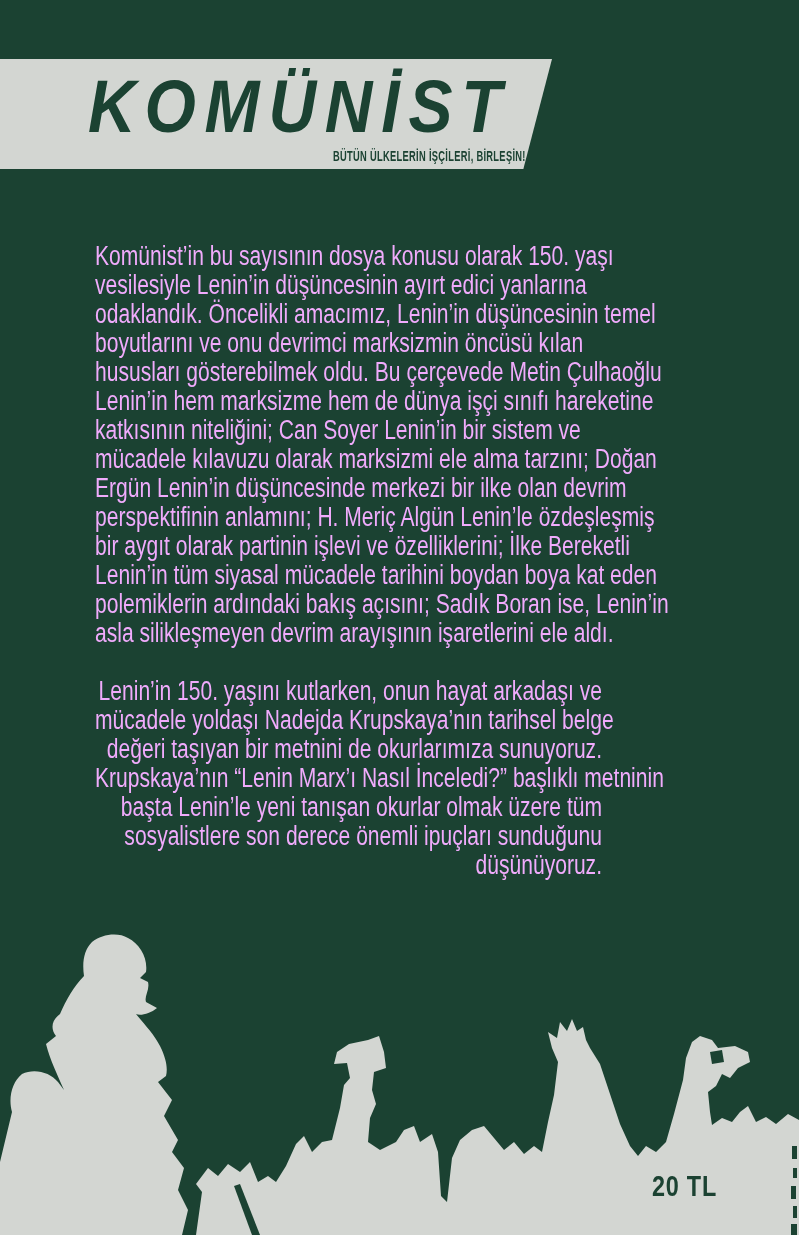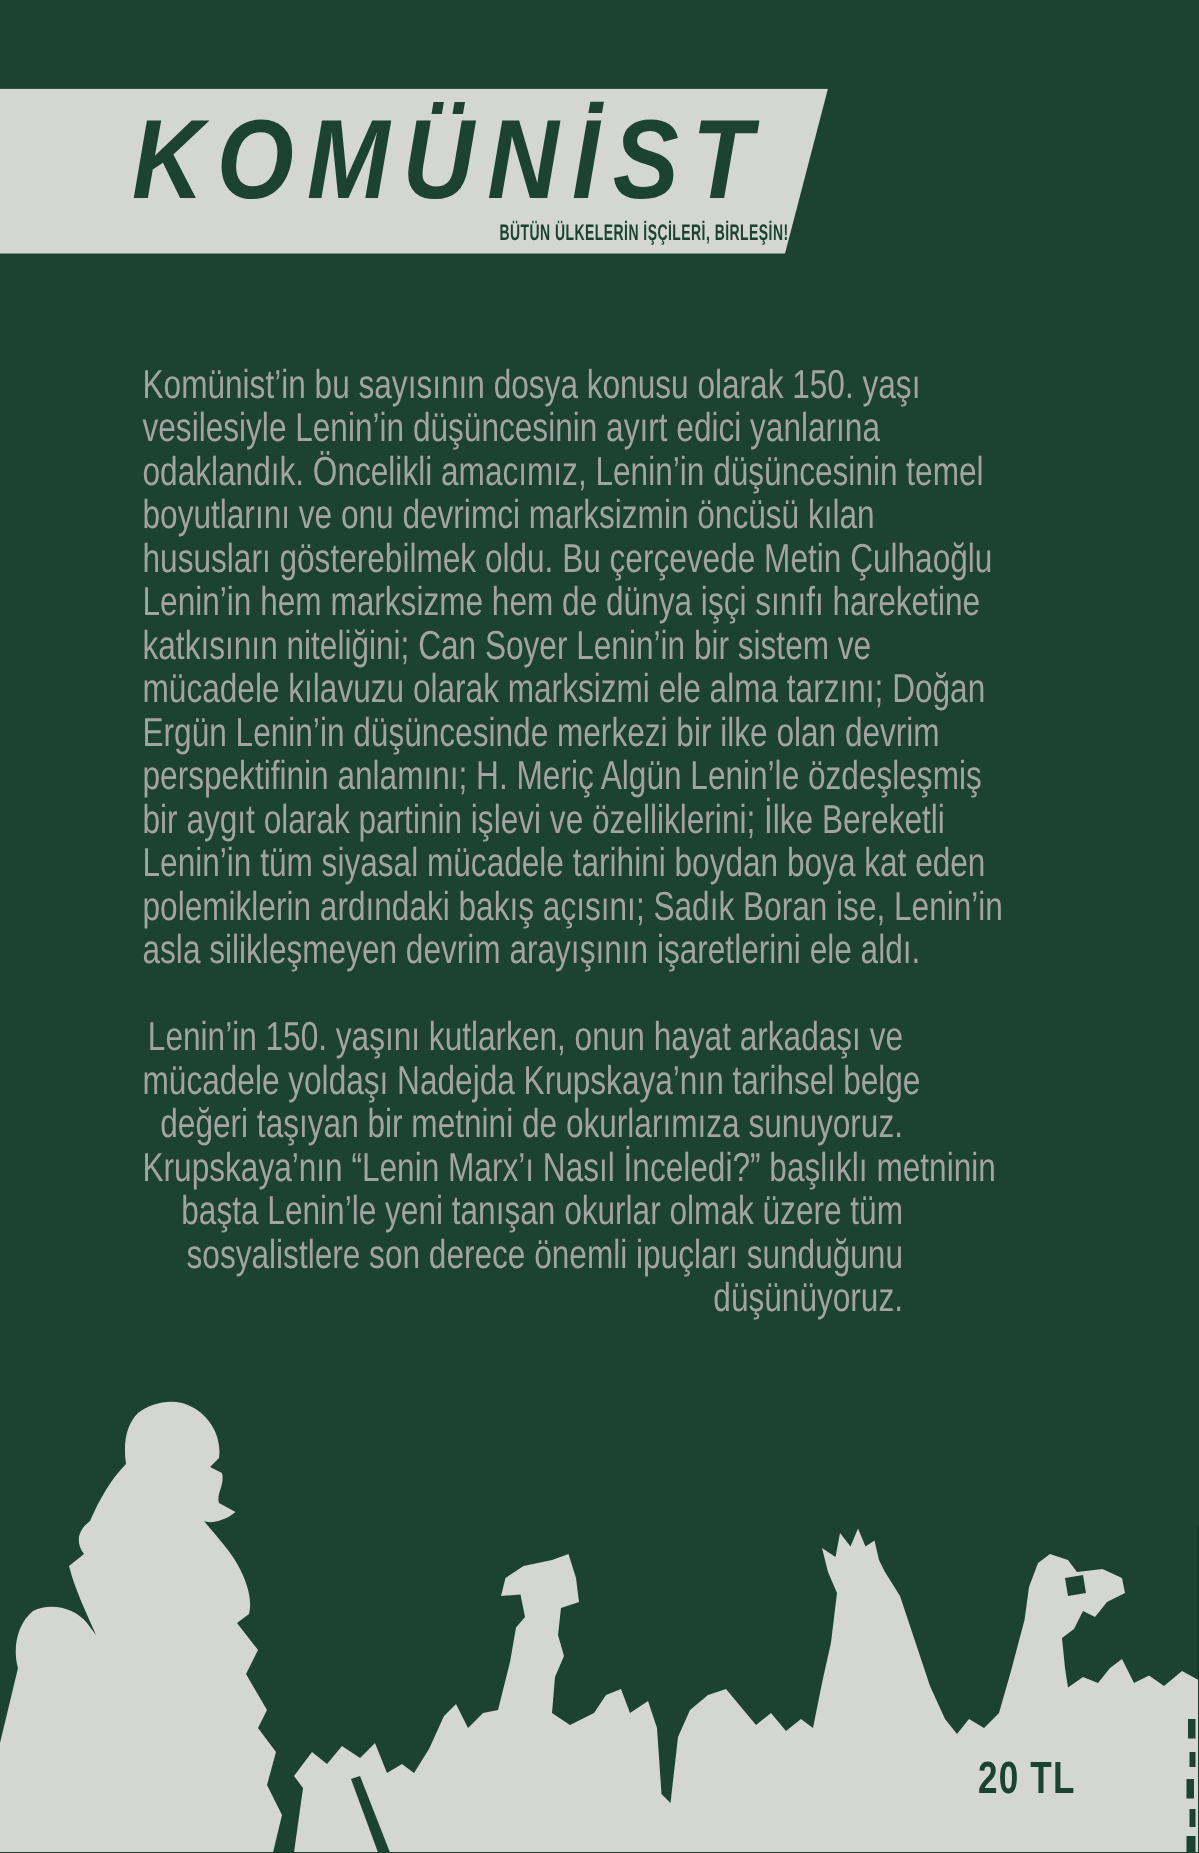--- a/index.html
+++ b/index.html
@@ -28,21 +28,21 @@
     position:absolute;left:333px;top:88px;
     font-size:15px;font-weight:bold;
     letter-spacing:0.5px;line-height:1.2;
     color:#1B4232;white-space:nowrap;
     transform:scaleX(0.62);transform-origin:left top;
   }
 
   
   .editorial{
     position:absolute;left:95px;top:242px;width:650px;
-    color:#a3a3a3;
+    color:#f0abfc;
   }
   .para .line{
     font-size:27px;line-height:29px;white-space:nowrap;
     transform:scaleX(0.78);transform-origin:left top;
   }
   .para + .para{margin-top:29px;text-align:right;}
 
   
   .artwork{position:absolute;left:0;top:920px;width:799px;height:315px;}
 

